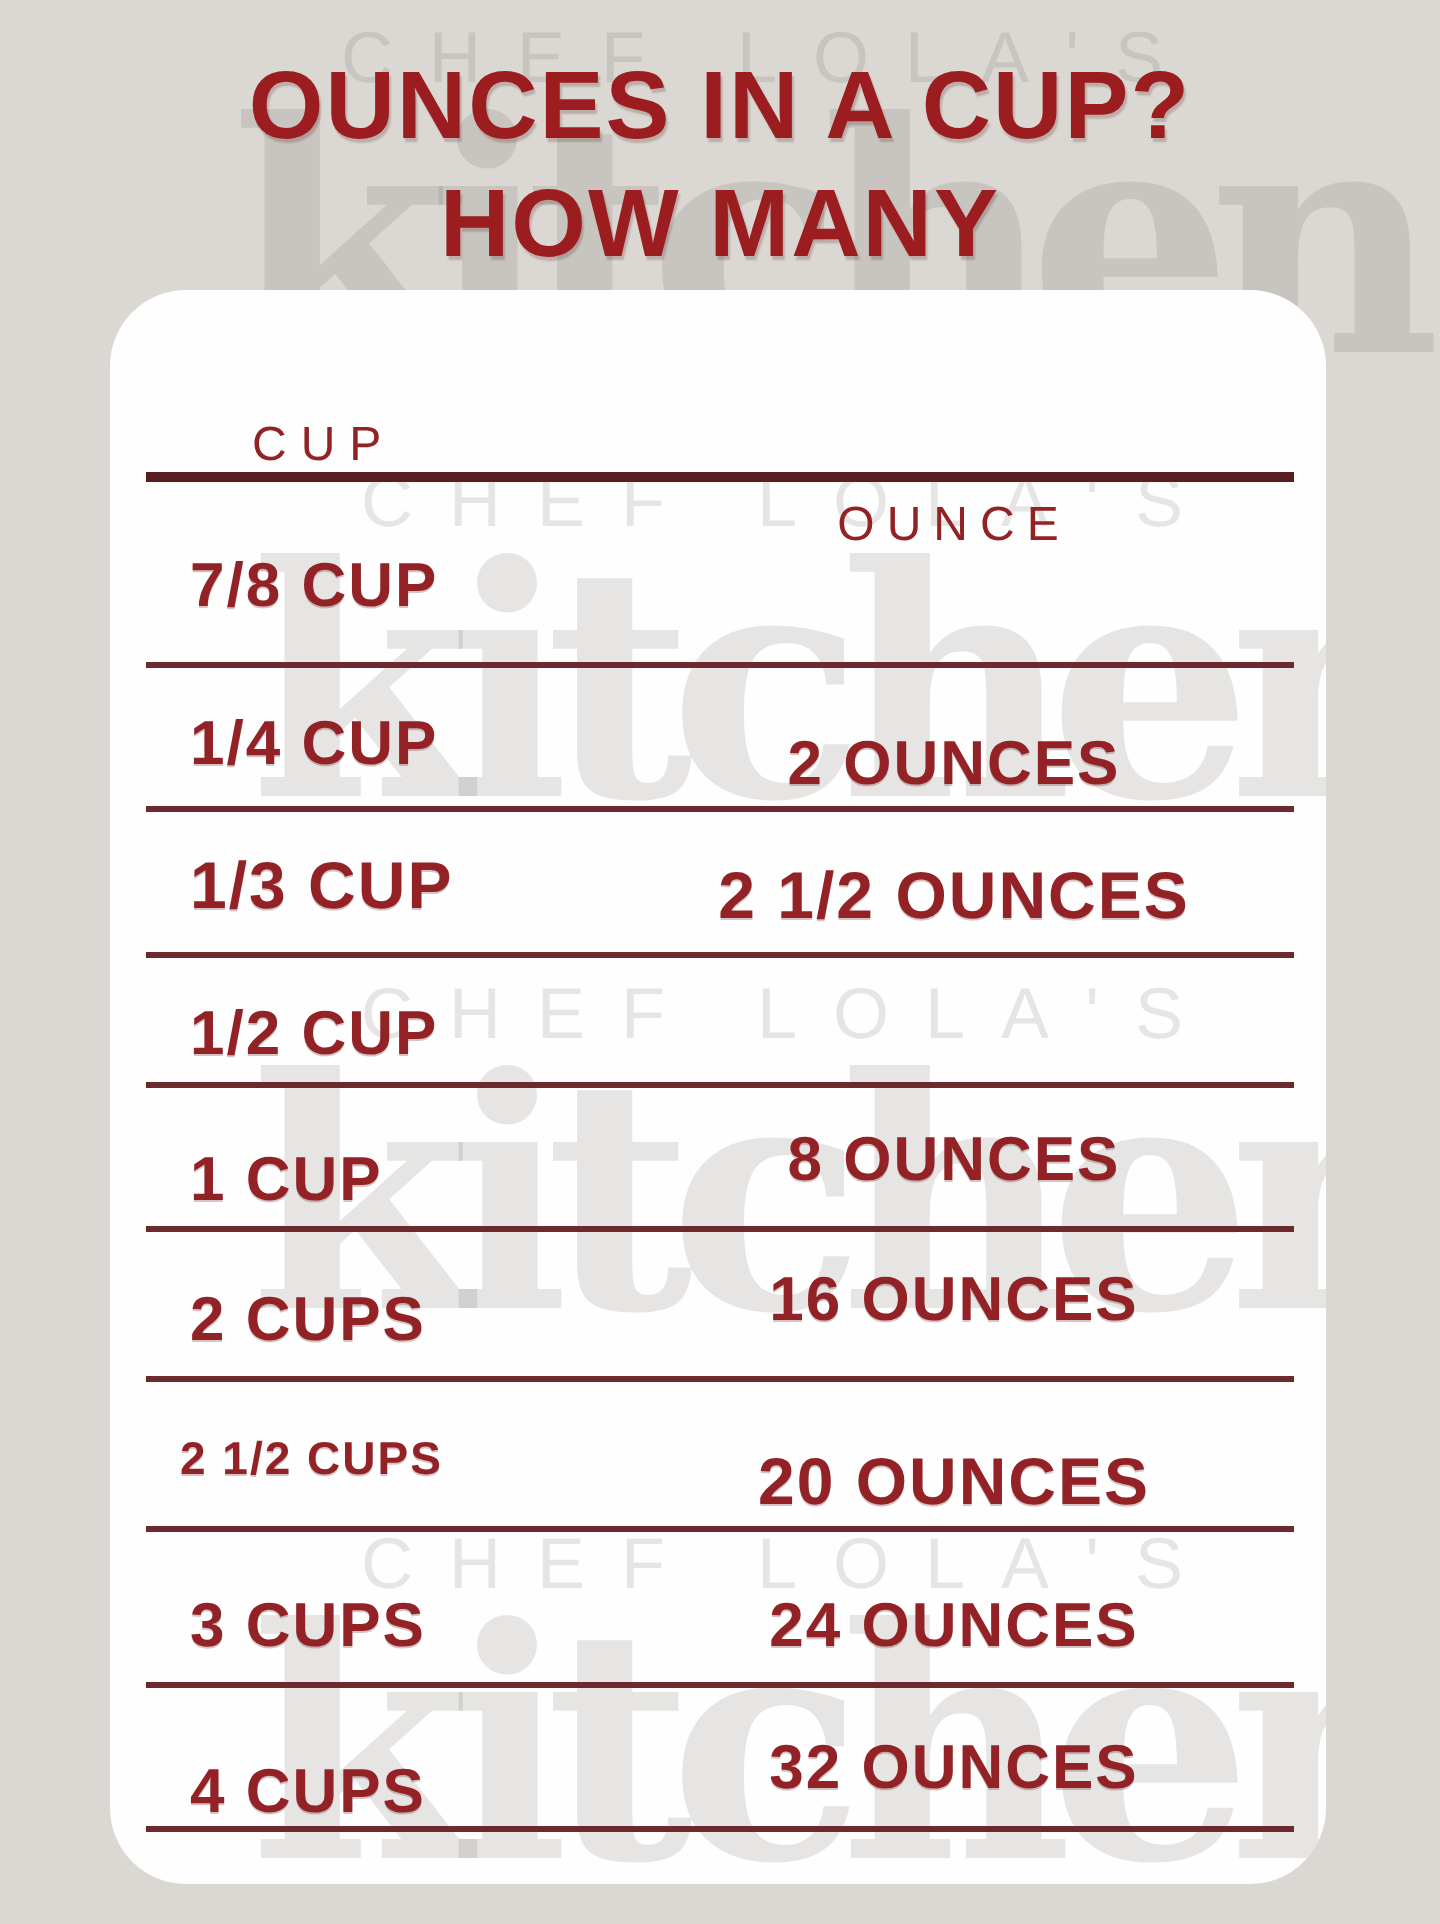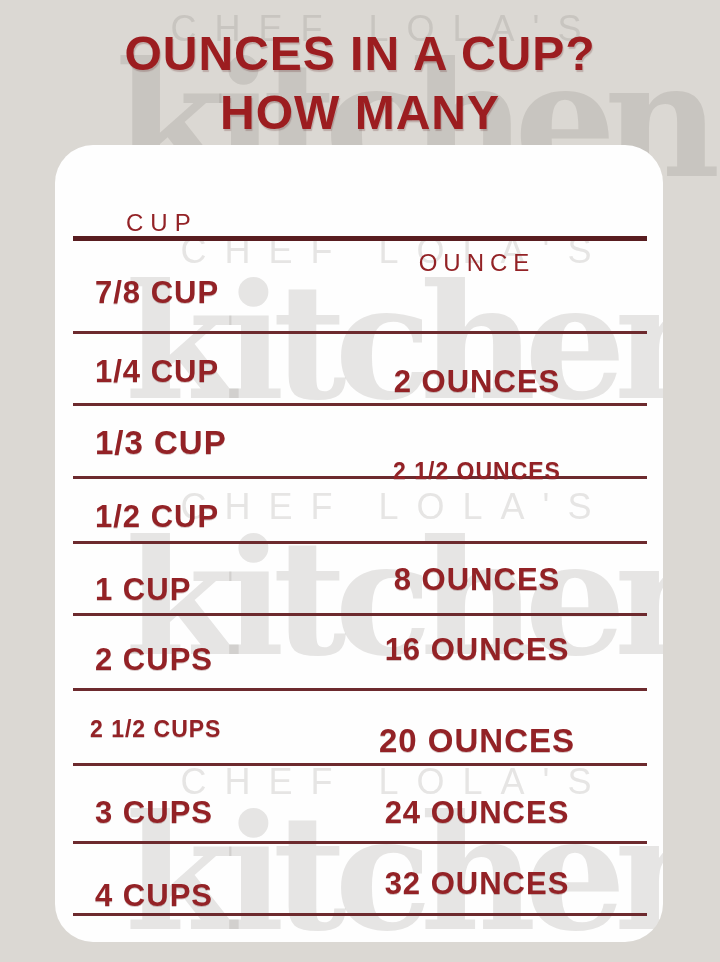--- a/index.html
+++ b/index.html
@@ -39,21 +39,21 @@
   .hdr-cup{left:126px;}
   .hdr-oz{left:330px;width:294px;text-align:center;letter-spacing:6px;margin-top:40px;}
   .cell{
     position:absolute;font-weight:bold;font-size:31px;line-height:31px;letter-spacing:1px;
     color:var(--text_red,#932226);white-space:nowrap;text-shadow:0 1px 0 rgba(90,25,25,0.25);
   }
   .cup-cell{left:95px;}
   .oz-cell{left:330px;width:294px;text-align:center;}
   .c1{top:277px}.o1{top:277px}
   .c2{top:356px}.o2{top:366px}
-  .c3{top:427px;font-size:33px}.o3{top:456px;font-size:23px}
+  .c3{top:427px;font-size:33px}.o3{top:432px;font-size:33px}
   .c4{top:501px}.o4{top:499px}
   .c5{top:574px}.o5{top:564px}
   .c6{top:644px}.o6{top:634px}
   .c7{top:714px;font-size:23px;left:90px}.o7{top:725px;font-size:33px}
   .c8{top:797px}.o8{top:797px}
   .c9{top:880px}.o9{top:868px}
 </style>
 </head>
 <body>
 

